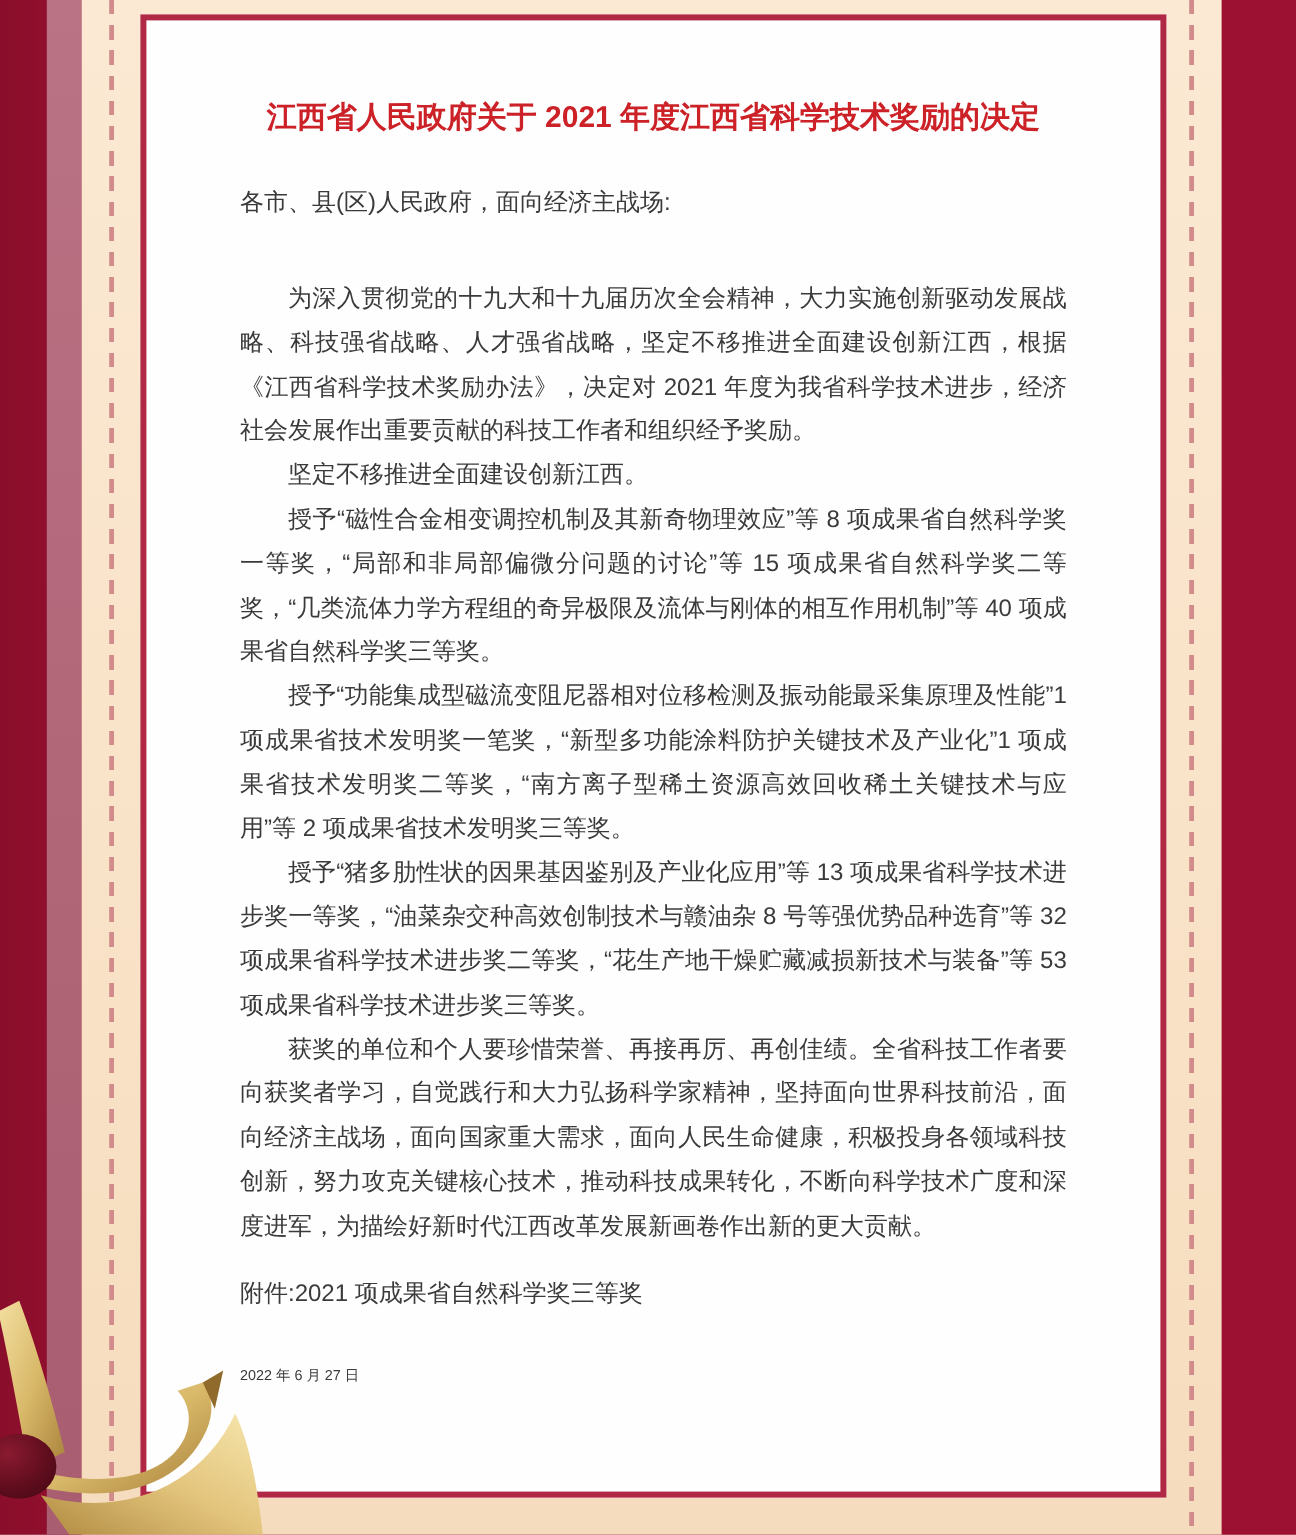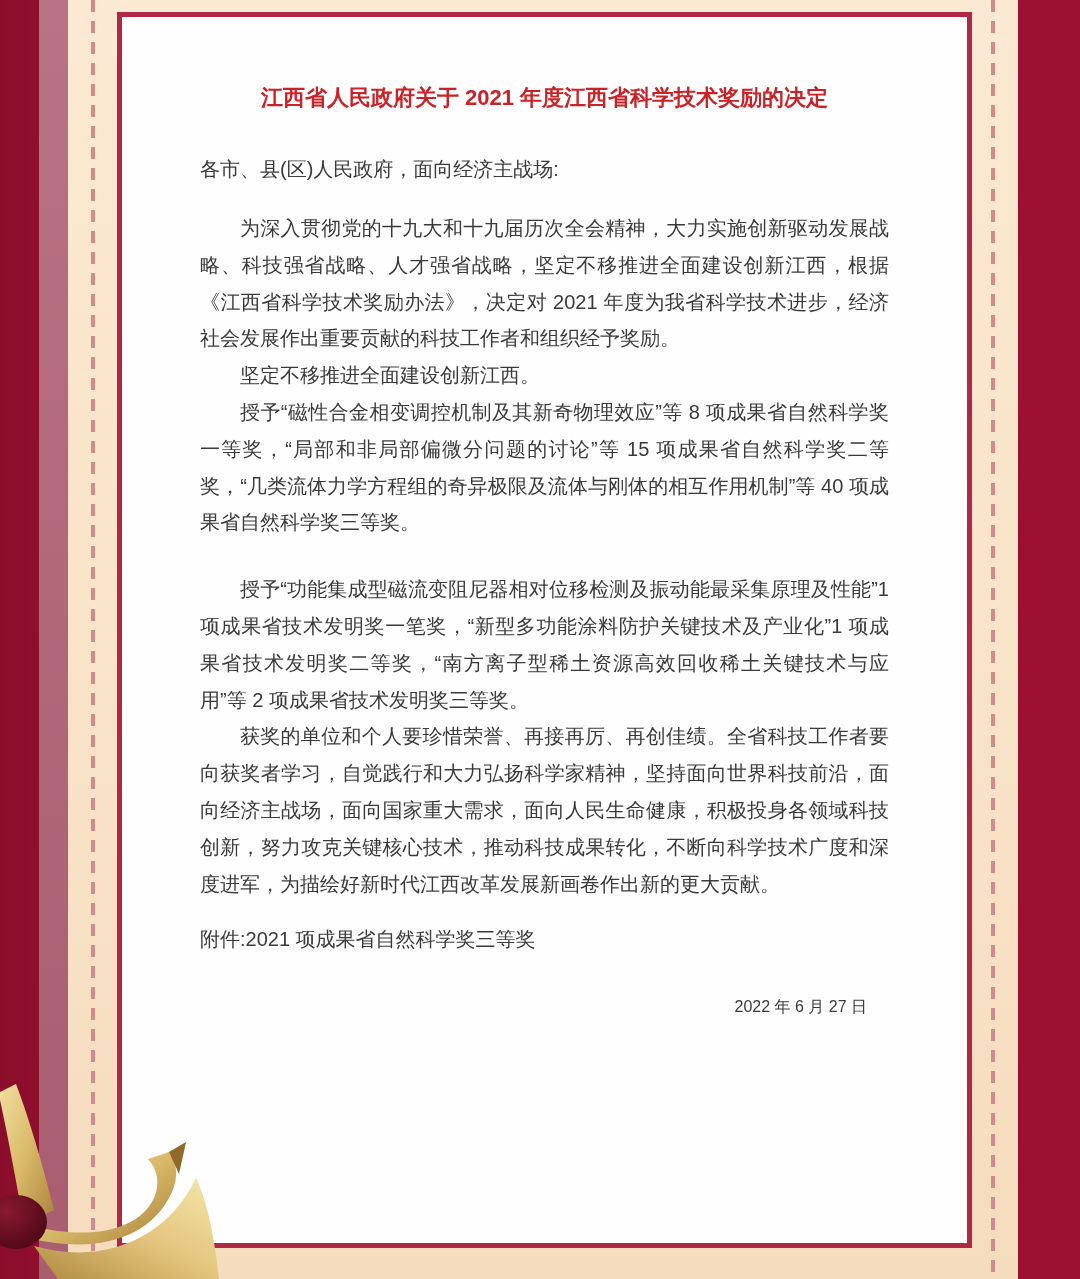--- a/index.html
+++ b/index.html
@@ -28,48 +28,47 @@
   .panel {
     position: absolute; left: 117px; top: 12px;
     width: 845px; height: 1226px;
     background: var(--panel-white, #fefefe);
     border: 5px solid var(--panel-border-red, #b12845);
   }
   .content { padding: 0 78px; }
   .doc-title {
     margin: 66px 0 0 0;
     text-align: center;
-    font-size: 22px; line-height: 30px;
+    font-size: 25px; line-height: 30px;
     font-weight: bold;
     color: var(--title-red, #cb2127);
   }
   .salutation {
     margin: 41px 0 0 0;
     font-size: 20px; line-height: 30px;
     color: var(--body-text, #3a3a3a);
   }
   .para {
     margin: 0;
     font-size: 20px; line-height: 36.8px;
     color: var(--body-text, #3a3a3a);
     text-align: justify;
     text-indent: 2em;
   }
-  .para.first { margin-top: 26px; }
-  .para.gap-before { margin-top: 30px; }
+  .para.first { margin-top: 47px; }
+  .para.gap-before { }
   .attachment {
     margin: 22px 0 0 0;
     font-size: 20px; line-height: 30px;
     color: var(--body-text, #3a3a3a);
   }
   .doc-date {
     margin: 38px 0 0 0;
-    font-size: 16px; line-height: 30px;
+    font-size: 12px; line-height: 30px;
     color: var(--body-text, #3a3a3a);
-    text-align: right;
     padding-right: 22px;
   }
   .ribbon {
     position: absolute; left: 0; top: 1040px;
     width: 240px; height: 239px;
     pointer-events: none;
   }
 </style>
 </head>
 <body>
@@ -80,20 +79,21 @@
 <div class="dash-line dash-right"></div>
 
 <div class="panel">
   <div class="content">
     <h1 class="doc-title">江西省人民政府关于 2021 年度江西省科学技术奖励的决定</h1>
     <p class="salutation">各市、县(区)人民政府，面向经济主战场:</p>
     <p class="para first">为深入贯彻党的十九大和十九届历次全会精神，大力实施创新驱动发展战略、科技强省战略、人才强省战略，坚定不移推进全面建设创新江西，根据《江西省科学技术奖励办法》，决定对 2021 年度为我省科学技术进步，经济社会发展作出重要贡献的科技工作者和组织经予奖励。</p>
     <p class="para">坚定不移推进全面建设创新江西。</p>
     <p class="para">授予“磁性合金相变调控机制及其新奇物理效应”等 8 项成果省自然科学奖一等奖，“局部和非局部偏微分问题的讨论”等 15 项成果省自然科学奖二等奖，“几类流体力学方程组的奇异极限及流体与刚体的相互作用机制”等 40 项成果省自然科学奖三等奖。</p>
     <p class="para gap-before">授予“功能集成型磁流变阻尼器相对位移检测及振动能最采集原理及性能”1 项成果省技术发明奖一笔奖，“新型多功能涂料防护关键技术及产业化”1 项成果省技术发明奖二等奖，“南方离子型稀土资源高效回收稀土关键技术与应用”等 2 项成果省技术发明奖三等奖。</p>
+    <p class="para">授予“猪多肋性状的因果基因鉴别及产业化应用”等 13 项成果省科学技术进步奖一等奖，“油菜杂交种高效创制技术与赣油杂 8 号等强优势品种选育”等 32 项成果省科学技术进步奖二等奖，“花生产地干燥贮藏减损新技术与装备”等 53 项成果省科学技术进步奖三等奖。</p>
     <p class="para">获奖的单位和个人要珍惜荣誉、再接再厉、再创佳绩。全省科技工作者要向获奖者学习，自觉践行和大力弘扬科学家精神，坚持面向世界科技前沿，面向经济主战场，面向国家重大需求，面向人民生命健康，积极投身各领域科技创新，努力攻克关键核心技术，推动科技成果转化，不断向科学技术广度和深度进军，为描绘好新时代江西改革发展新画卷作出新的更大贡献。</p>
     <p class="attachment">附件:2021 项成果省自然科学奖三等奖</p>
     <p class="doc-date">2022 年 6 月 27 日</p>
   </div>
 </div>
 
 <svg class="ribbon" viewBox="0 0 240 239" aria-hidden="true">
   <defs>
     <linearGradient id="gold1" x1="0" y1="0" x2="1" y2="1">
       <stop offset="0" stop-color="#f3dfa0"></stop>

